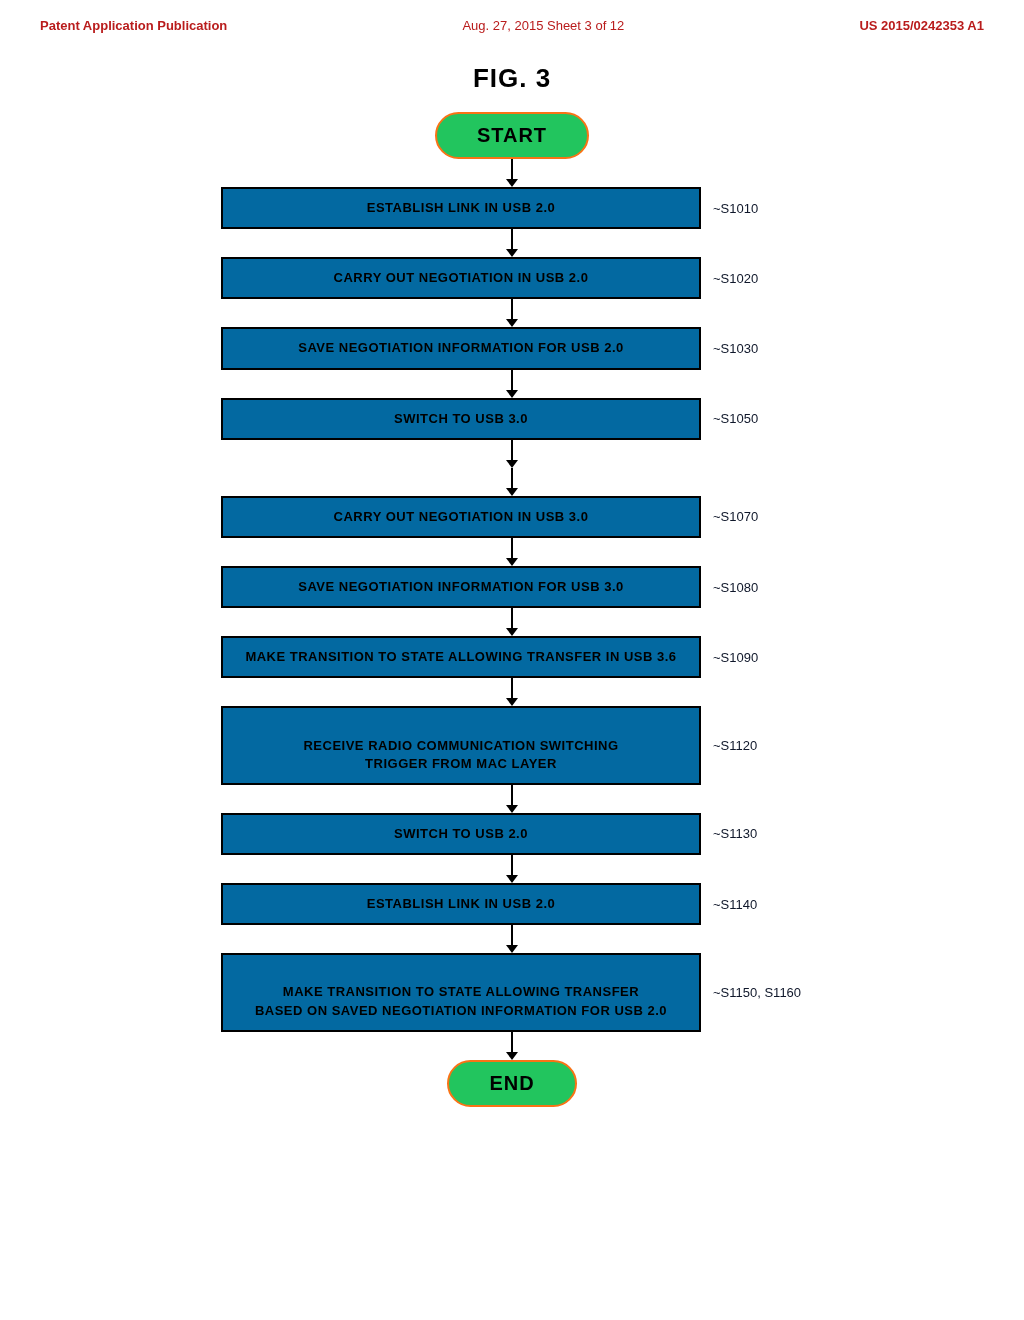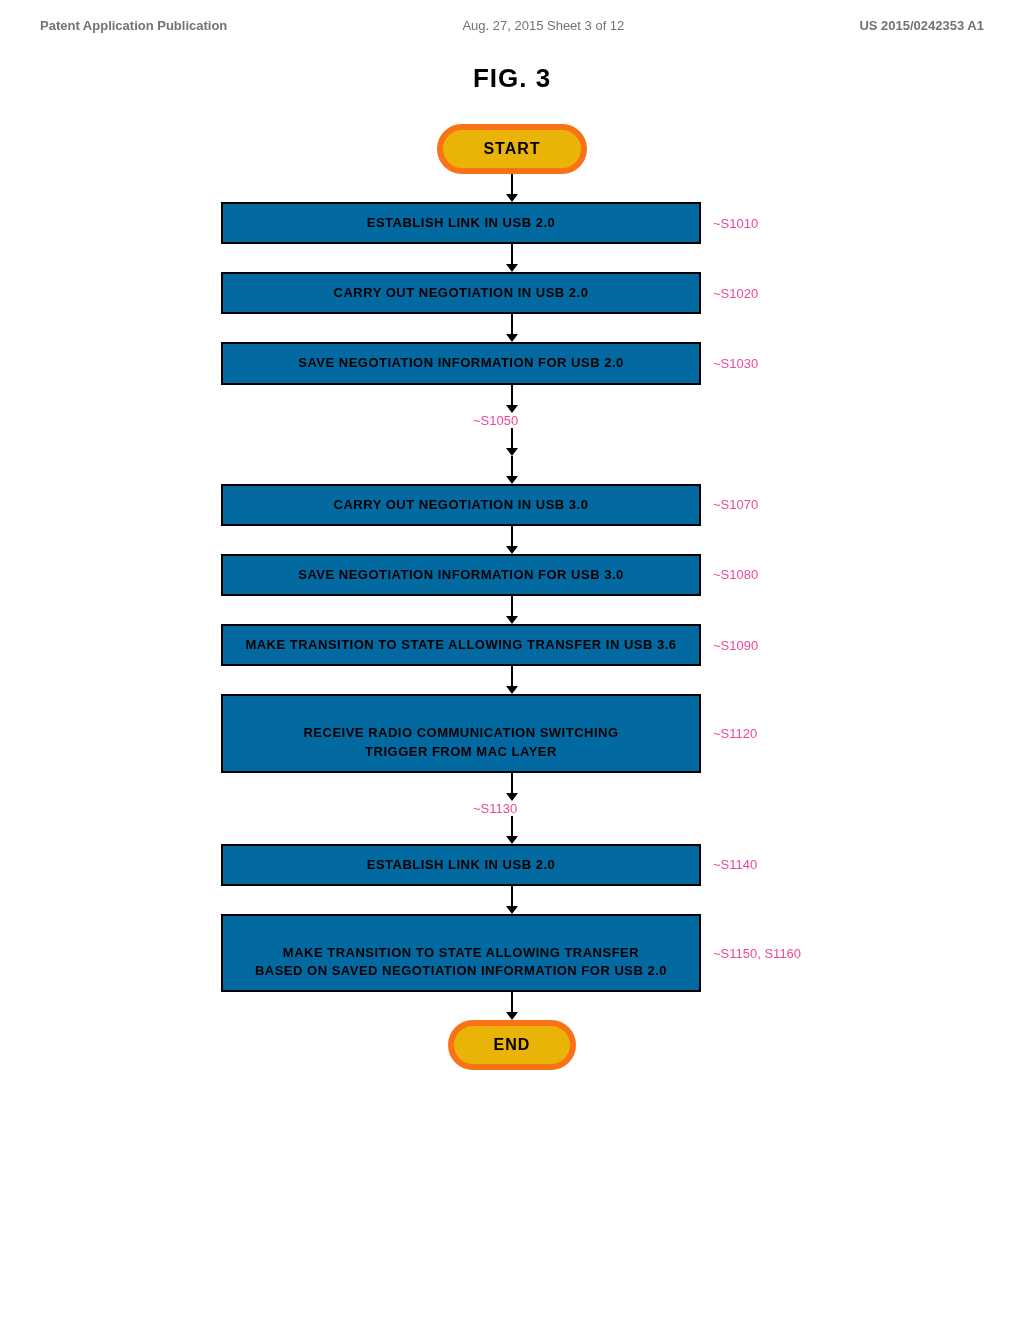--- a/index.html
+++ b/index.html
@@ -11,55 +11,55 @@
       position: relative;
     }
 
     
     .header {
       display: flex;
       justify-content: space-between;
       align-items: center;
       padding: 18px 40px 10px 40px;
       font-size: 13px;
-      color: #737373;
+      color: #b91c1c;
     }
 
     .header-left { font-weight: bold; }
     .header-center { font-weight: normal; }
     .header-right { font-weight: bold; }
 
     
     .fig-title {
       text-align: center;
       font-size: 26px;
       font-weight: bold;
-      margin: 20px 0 30px 0;
+      margin: 20px 0 18px 0;
       letter-spacing: 1px;
     }
 
     
     .flowchart {
       display: flex;
       flex-direction: column;
       align-items: center;
       width: 100%;
       padding: 0 40px;
       position: relative;
     }
 
     
     .oval {
-      border: 6px solid #f97316;
+      border: 2px solid #f97316;
       border-radius: 50px;
       padding: 10px 40px;
-      font-size: 16px;
+      font-size: 20px;
       font-weight: bold;
       text-align: center;
-      background: #eab308;
+      background: #22c55e;
       min-width: 120px;
       letter-spacing: 1px;
     }
 
     
     .rect-box {
       border: 2px solid #000;
       padding: 10px 20px;
       font-size: 13px;
       font-weight: bold;
@@ -75,21 +75,21 @@
     .flow-row {
       display: flex;
       align-items: center;
       justify-content: center;
       width: 100%;
       position: relative;
     }
 
     .step-label {
       font-size: 13px;
-      color: #ec4899;
+      color: #0f172a;
       margin-left: 12px;
       white-space: nowrap;
       min-width: 90px;
     }
 
     
     .arrow {
       display: flex;
       flex-direction: column;
       align-items: center;
@@ -170,20 +170,23 @@
     </div>
     <span class="step-label">~<span>S1030</span></span>
   </div>
 
   <div class="arrow">
     <div class="arrow-line"></div>
     <div class="arrow-head"></div>
   </div>
 
   <div class="flow-row">
+    <div class="rect-box">
+      <span>SWITCH TO USB 3.0</span>
+    </div>
     <span class="step-label">~<span>S1050</span></span>
   </div>
 
   <div class="arrow">
     <div class="arrow-line"></div>
     <div class="arrow-head"></div>
   </div>
 
 
   <div class="arrow">
@@ -234,20 +237,23 @@
     </div>
     <span class="step-label">~<span>S1120</span></span>
   </div>
 
   <div class="arrow">
     <div class="arrow-line"></div>
     <div class="arrow-head"></div>
   </div>
 
   <div class="flow-row">
+    <div class="rect-box">
+      <span>SWITCH TO USB 2.0</span>
+    </div>
     <span class="step-label">~<span>S1130</span></span>
   </div>
 
   <div class="arrow">
     <div class="arrow-line"></div>
     <div class="arrow-head"></div>
   </div>
 
   <div class="flow-row">
     <div class="rect-box">

